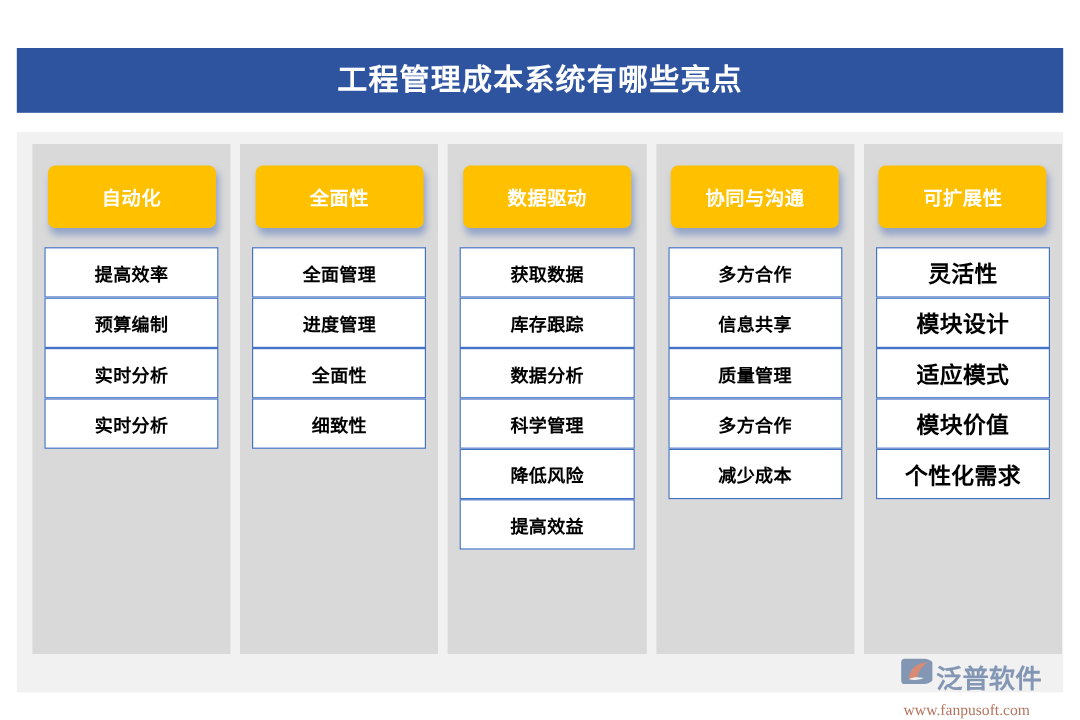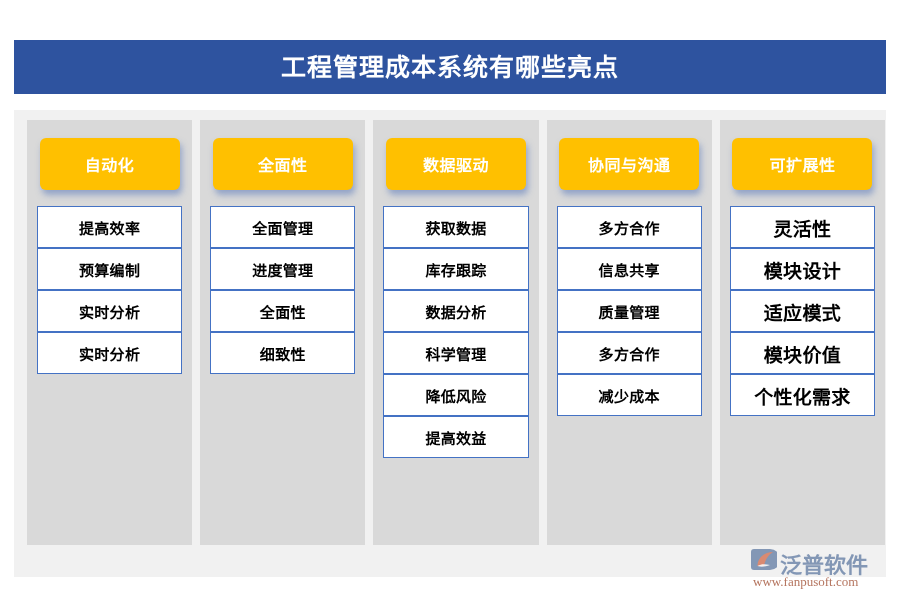--- a/index.html
+++ b/index.html
@@ -145,21 +145,21 @@
     letter-spacing: 0px;
     line-height: 1;
     white-space: nowrap;
     margin-top: 13px;
   }
   .logo-url {
     color: #b5755f;
     font-family: "Liberation Serif", "DejaVu Serif", serif;
     font-size: 13px;
     line-height: 1;
-    margin-top: 2px;
+    margin-top: 12px;
     margin-left: 3px;
     white-space: nowrap;
   }
 </style>
 </head>
 <body>
 
 <div id="page">
 
   <div class="banner">

